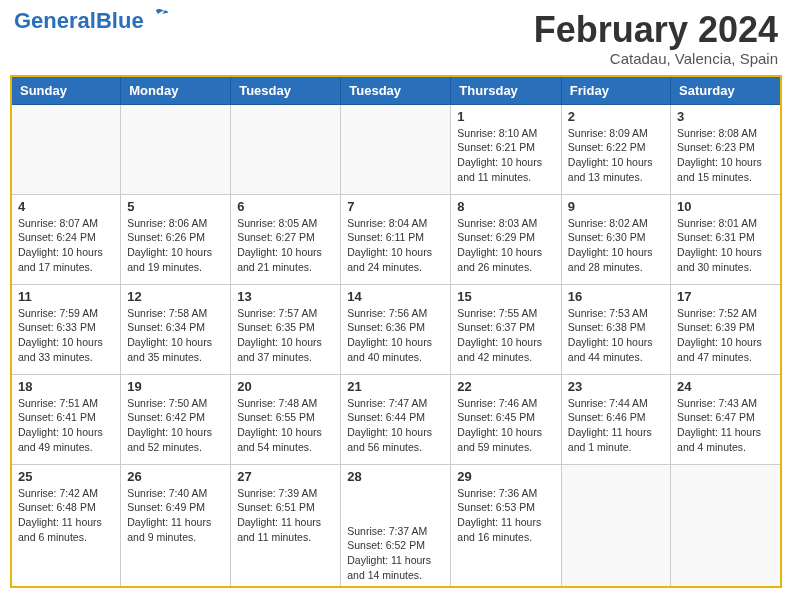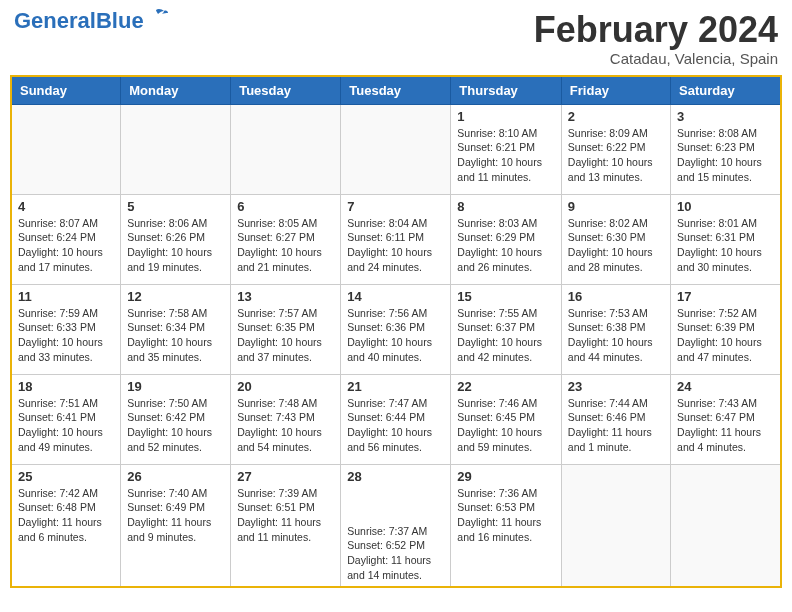--- a/index.html
+++ b/index.html
@@ -239,21 +239,21 @@
         </td>
         <td>
           <div class="day-number">19</div>
           <div class="day-info" style="white-space: pre-line;">Sunrise: 7:50 AM
 Sunset: 6:42 PM
 Daylight: 10 hours and 52 minutes.</div>
         </td>
         <td>
           <div class="day-number">20</div>
           <div class="day-info" style="white-space: pre-line;">Sunrise: 7:48 AM
-Sunset: 7:43 PM
+Sunset: 6:55 PM
 Daylight: 10 hours and 54 minutes.</div>
         </td>
         <td>
           <div class="day-number">21</div>
           <div class="day-info" style="white-space: pre-line;">Sunrise: 7:47 AM
 Sunset: 6:44 PM
 Daylight: 10 hours and 56 minutes.</div>
         </td>
         <td>
           <div class="day-number">22</div>

